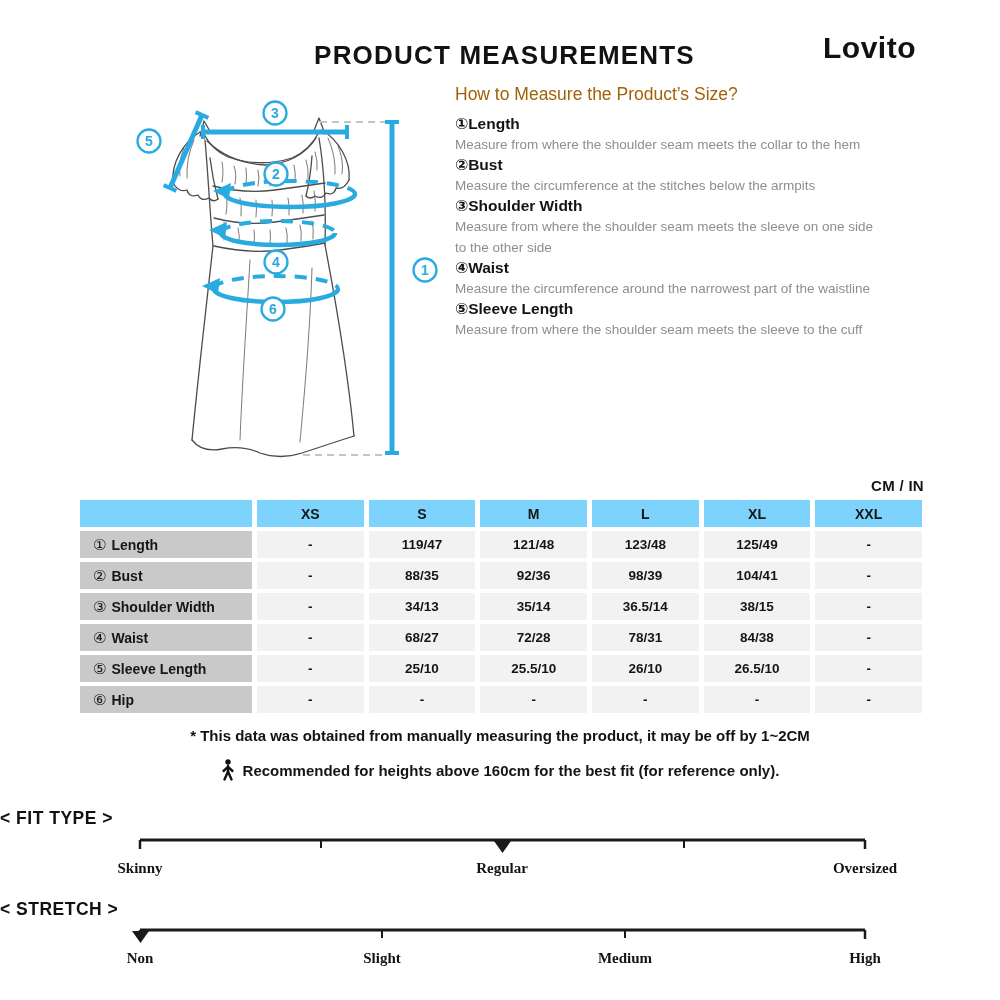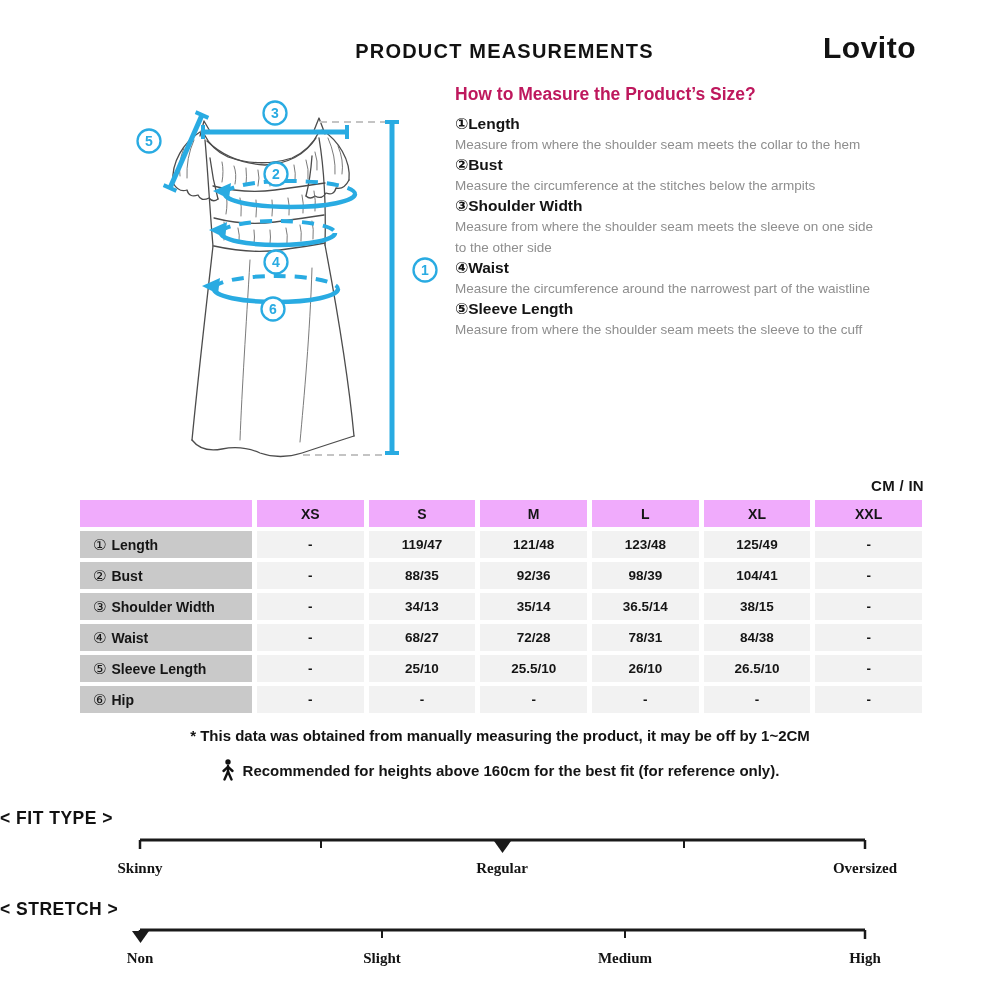--- a/index.html
+++ b/index.html
@@ -1,38 +1,38 @@
 <!DOCTYPE html>
 <html><head>
 <meta charset="utf-8">
 <style>
   * { margin:0; padding:0; box-sizing:border-box; }
   html,body { background:#fff; }
   body { font-family:"Liberation Sans","DejaVu Sans",sans-serif; color:#151515; }
   .page { position:relative; width:1000px; height:1000px; background:#fff; overflow:hidden; }
 
   .page-title { position:absolute; top:40px; left:0; right:0; text-align:center;
-    font-size:20px; font-weight:700; letter-spacing:1.2px; color:#121212;padding-left:9px; }
+    font-size:26px; font-weight:700; letter-spacing:1.2px; color:#121212;padding-left:9px; }
   .brand { position:absolute; top:31px; right:84px; font-size:30px; font-weight:700;
     letter-spacing:0.5px; color:#121212; }
 
   .diagram { position:absolute; left:100px; top:88px; width:360px; height:390px; }
 
   .guide { position:absolute; left:455px; top:84px; width:420px; }
-  .guide-heading { font-size:17.5px; font-weight:700; margin-bottom:9px; color:#be185d; }
+  .guide-heading { font-size:17.5px; font-weight:400; margin-bottom:9px; color:#a16207; }
   .g-name { font-size:15.5px; font-weight:700; line-height:20px; color:#141414; }
   .g-desc { font-size:13.5px; line-height:21px; color:#8e8e8e; }
 
   .units { position:absolute; top:477px; right:76px; font-size:15px; font-weight:700;
     letter-spacing:0.3px; }
 
   .size-table { position:absolute; left:80px; top:500px; width:842px;
     display:grid; grid-template-columns:172px repeat(6,1fr); gap:4px 5px; }
   .size-table > div { height:27px; display:flex; align-items:center; justify-content:center; }
-  .th { background:#f0abfc; font-size:14px; font-weight:700; }
+  .th { background:#7dd3fc; font-size:14px; font-weight:700; }
   .rl { background:#c9c9c9; justify-content:flex-start !important; padding-left:13px;
     font-size:14px; font-weight:700; gap:5px; }
   .rl .num { font-weight:400; font-size:15px; }
   .tv { background:#f2f2f2; font-size:13.5px; font-weight:700; }
 
   .note1 { position:absolute; top:727px; left:0; right:0; text-align:center;
     font-size:15px; font-weight:700; color:#131313; }
   .note2 { position:absolute; top:759px; left:0; right:0; display:flex;
     align-items:center; justify-content:center; gap:8px; font-size:15px; font-weight:700;text-align:center; }
 

